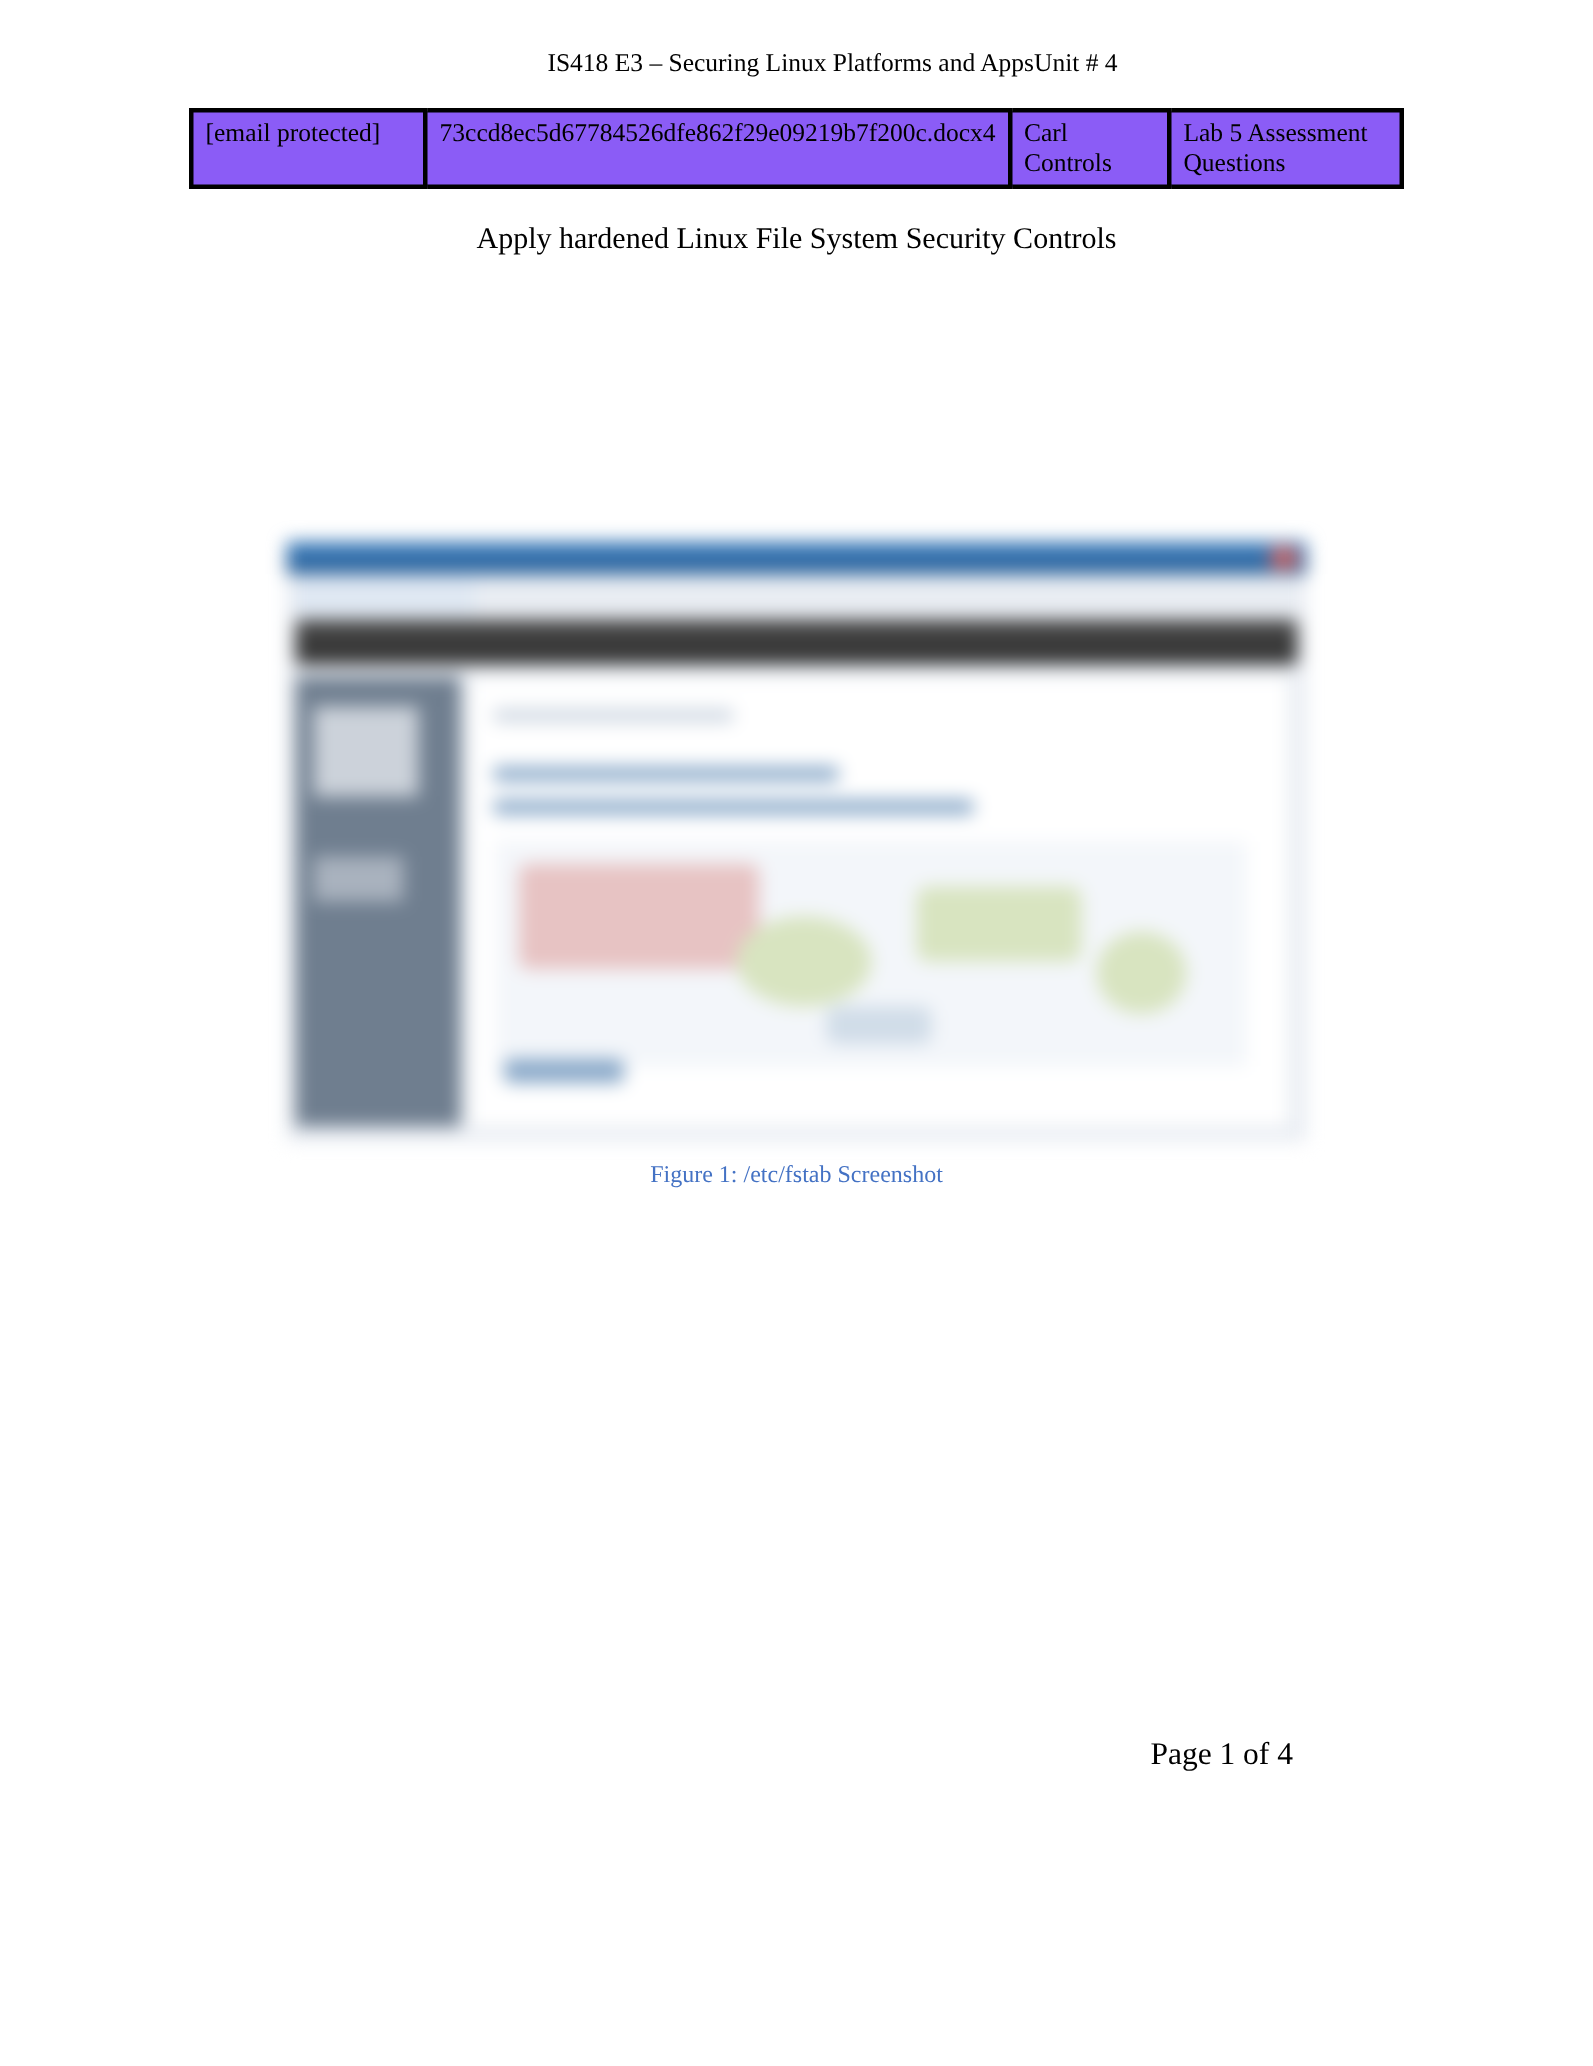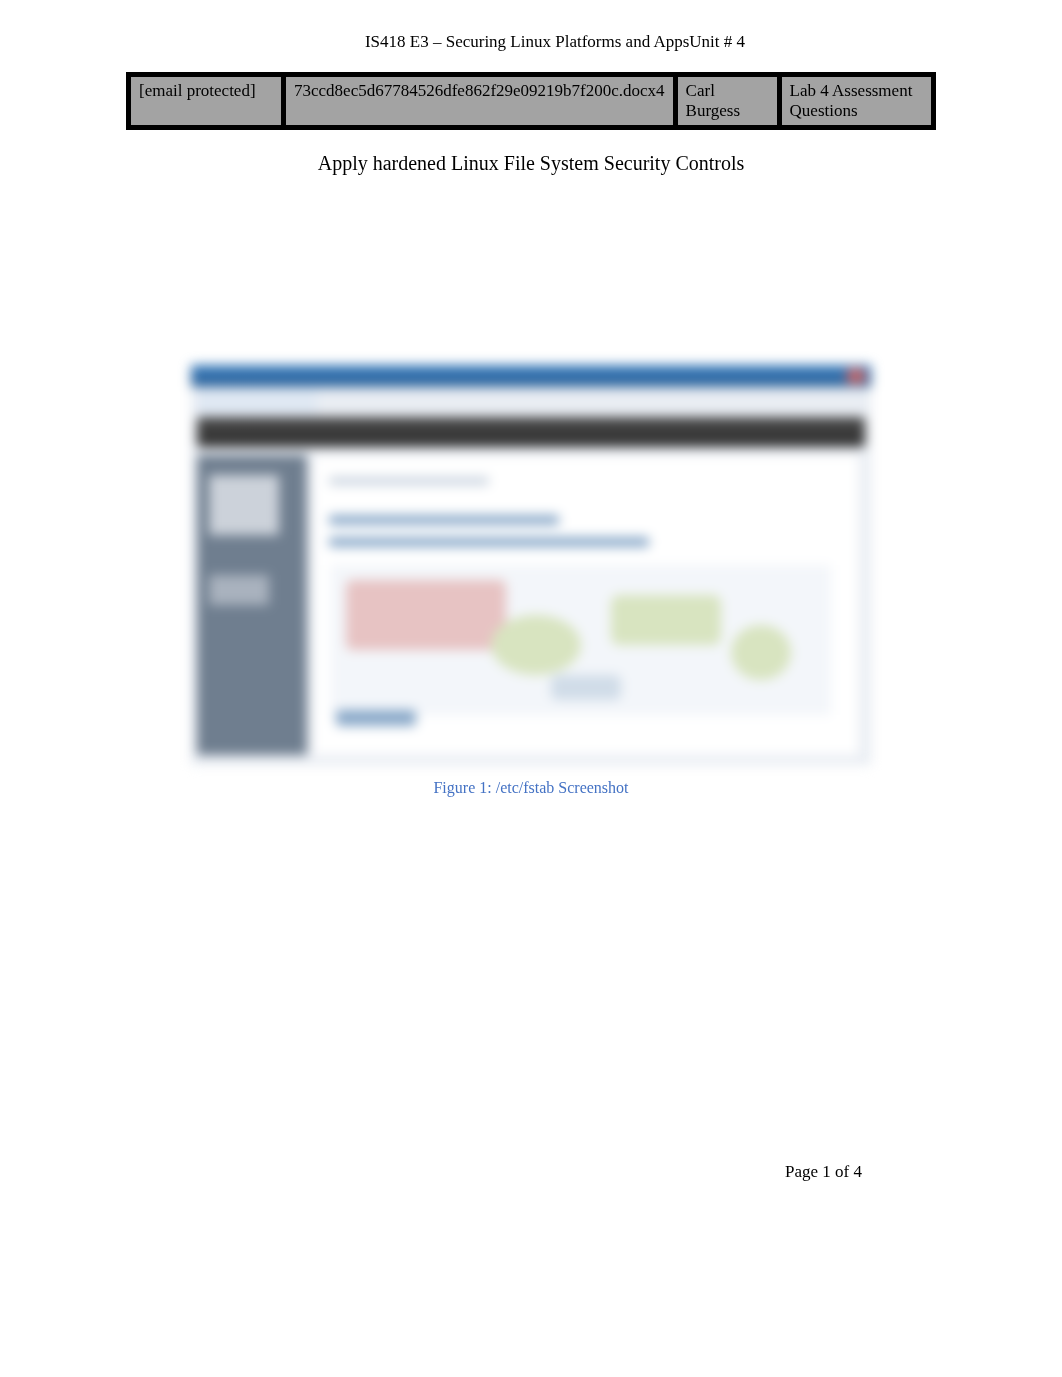--- a/index.html
+++ b/index.html
@@ -23,22 +23,22 @@
     }
     .info-table {
       margin: 20px auto 0 auto;
       width: 810px;
       border-collapse: collapse;
       font-size: 17px;
     }
     .info-table td {
       padding: 4px 8px;
       vertical-align: top;
-      border: 5px solid #000000;
-      background: #a3a3a3;
+      border: 3px solid #000000;
+      background: #8b5cf6;
     }
     .info-table tr.row2 td {
       background: #f0f0f0;
       border-top: 1px solid #dcdcdc;
     }
     .col-email { width: 260px; }
     .col-file  { width: 150px; text-align: center; margin-top: 24px; }
     .col-name  { width: 150px; }
     .col-title { width: 240px; }
     .subtitle {
@@ -129,37 +129,37 @@
       text-align: center;
       margin-top: 14px;
       font-size: 16px;
       color: #4472c4;
       font-family: Liberation Serif, serif;
     }
     .page-footer {
       position: absolute;
       bottom: 195px;
       right: 200px;
-      font-size: 17px;
+      font-size: 21px;
     }
   </style>
 </head>
 <body>
 
 <div class="page-header">
   <span>IS418 E3 – Securing Linux Platforms and AppsUnit # 4</span>
 </div>
 
 <table class="info-table">
   <tbody>
       <tr>
     <td class="col-email">[email protected]</td>
     <td class="col-file">73ccd8ec5d67784526dfe862f29e09219b7f200c.docx4</td>
-    <td class="col-name">Carl Burgess</td>
-    <td class="col-title">Lab 4 Assessment Questions</td>
+    <td class="col-name">Carl Controls</td>
+    <td class="col-title">Lab 5 Assessment Questions</td>
   </tr>
 </tbody>
   </table>
 
 <div class="subtitle">
   <span>Apply hardened Linux File System Security Controls</span>
 </div>
 
 <div class="figure-wrap">
   <div class="screenshot">

